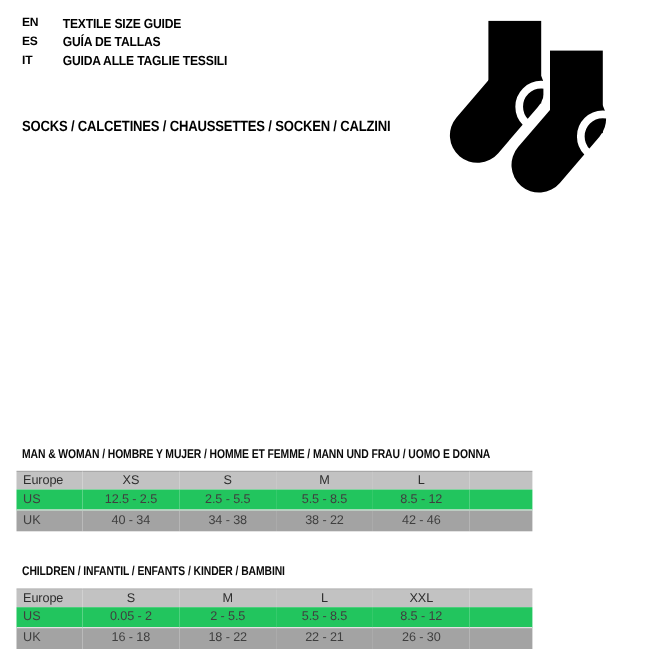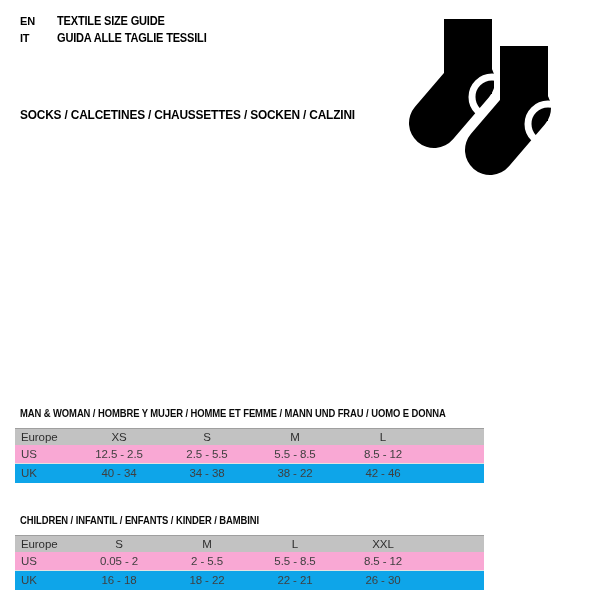--- a/index.html
+++ b/index.html
@@ -35,32 +35,36 @@
   table.size-table{position:absolute;left:15px;width:469px;
     border-collapse:collapse;table-layout:fixed;
     font-size:11.5px;color:#3f3f3f;letter-spacing:-0.1px;}
   .t1{top:428px;}
   .t2{top:535px;}
   .size-table th,.size-table td{padding:0;font-weight:normal;text-align:center;vertical-align:middle;}
   .size-table .first{ text-align:left;padding-left:6px;}
   .size-table thead tr{background:#c2c2c2;height:16px;color:#2e2e2e;}
   .size-table thead tr{border-top:1px solid #9f9f9f;}
   .size-table tbody tr{height:19px;}
-  .size-table tbody tr.row-a{background:#f9a8d4;}
-  .size-table tbody tr.row-b{background:#0ea5e9;border-top:1px solid #e2e2e2;}
+  .size-table tbody tr.row-a{background:#22c55e;}
+  .size-table tbody tr.row-b{background:#a3a3a3;border-top:1px solid #e2e2e2;}
 </style>
 </head>
 <body>
 
 <div class="page">
 
   <div class="lang-list">
     <div class="lang-row">
       <span class="lang-code">EN</span>
       <span class="lang-label">TEXTILE SIZE GUIDE</span>
+    </div>
+    <div class="lang-row">
+      <span class="lang-code">ES</span>
+      <span class="lang-label">GUÍA DE TALLAS</span>
     </div>
     <div class="lang-row">
       <span class="lang-code">IT</span>
       <span class="lang-label">GUIDA ALLE TAGLIE TESSILI</span>
     </div>
   </div>
 
   <div class="category-title">SOCKS / CALCETINES / CHAUSSETTES / SOCKEN / CALZINI</div>
 
   <svg class="socks-icon" width="170" height="175" viewBox="0 0 170 175" aria-hidden="true">

